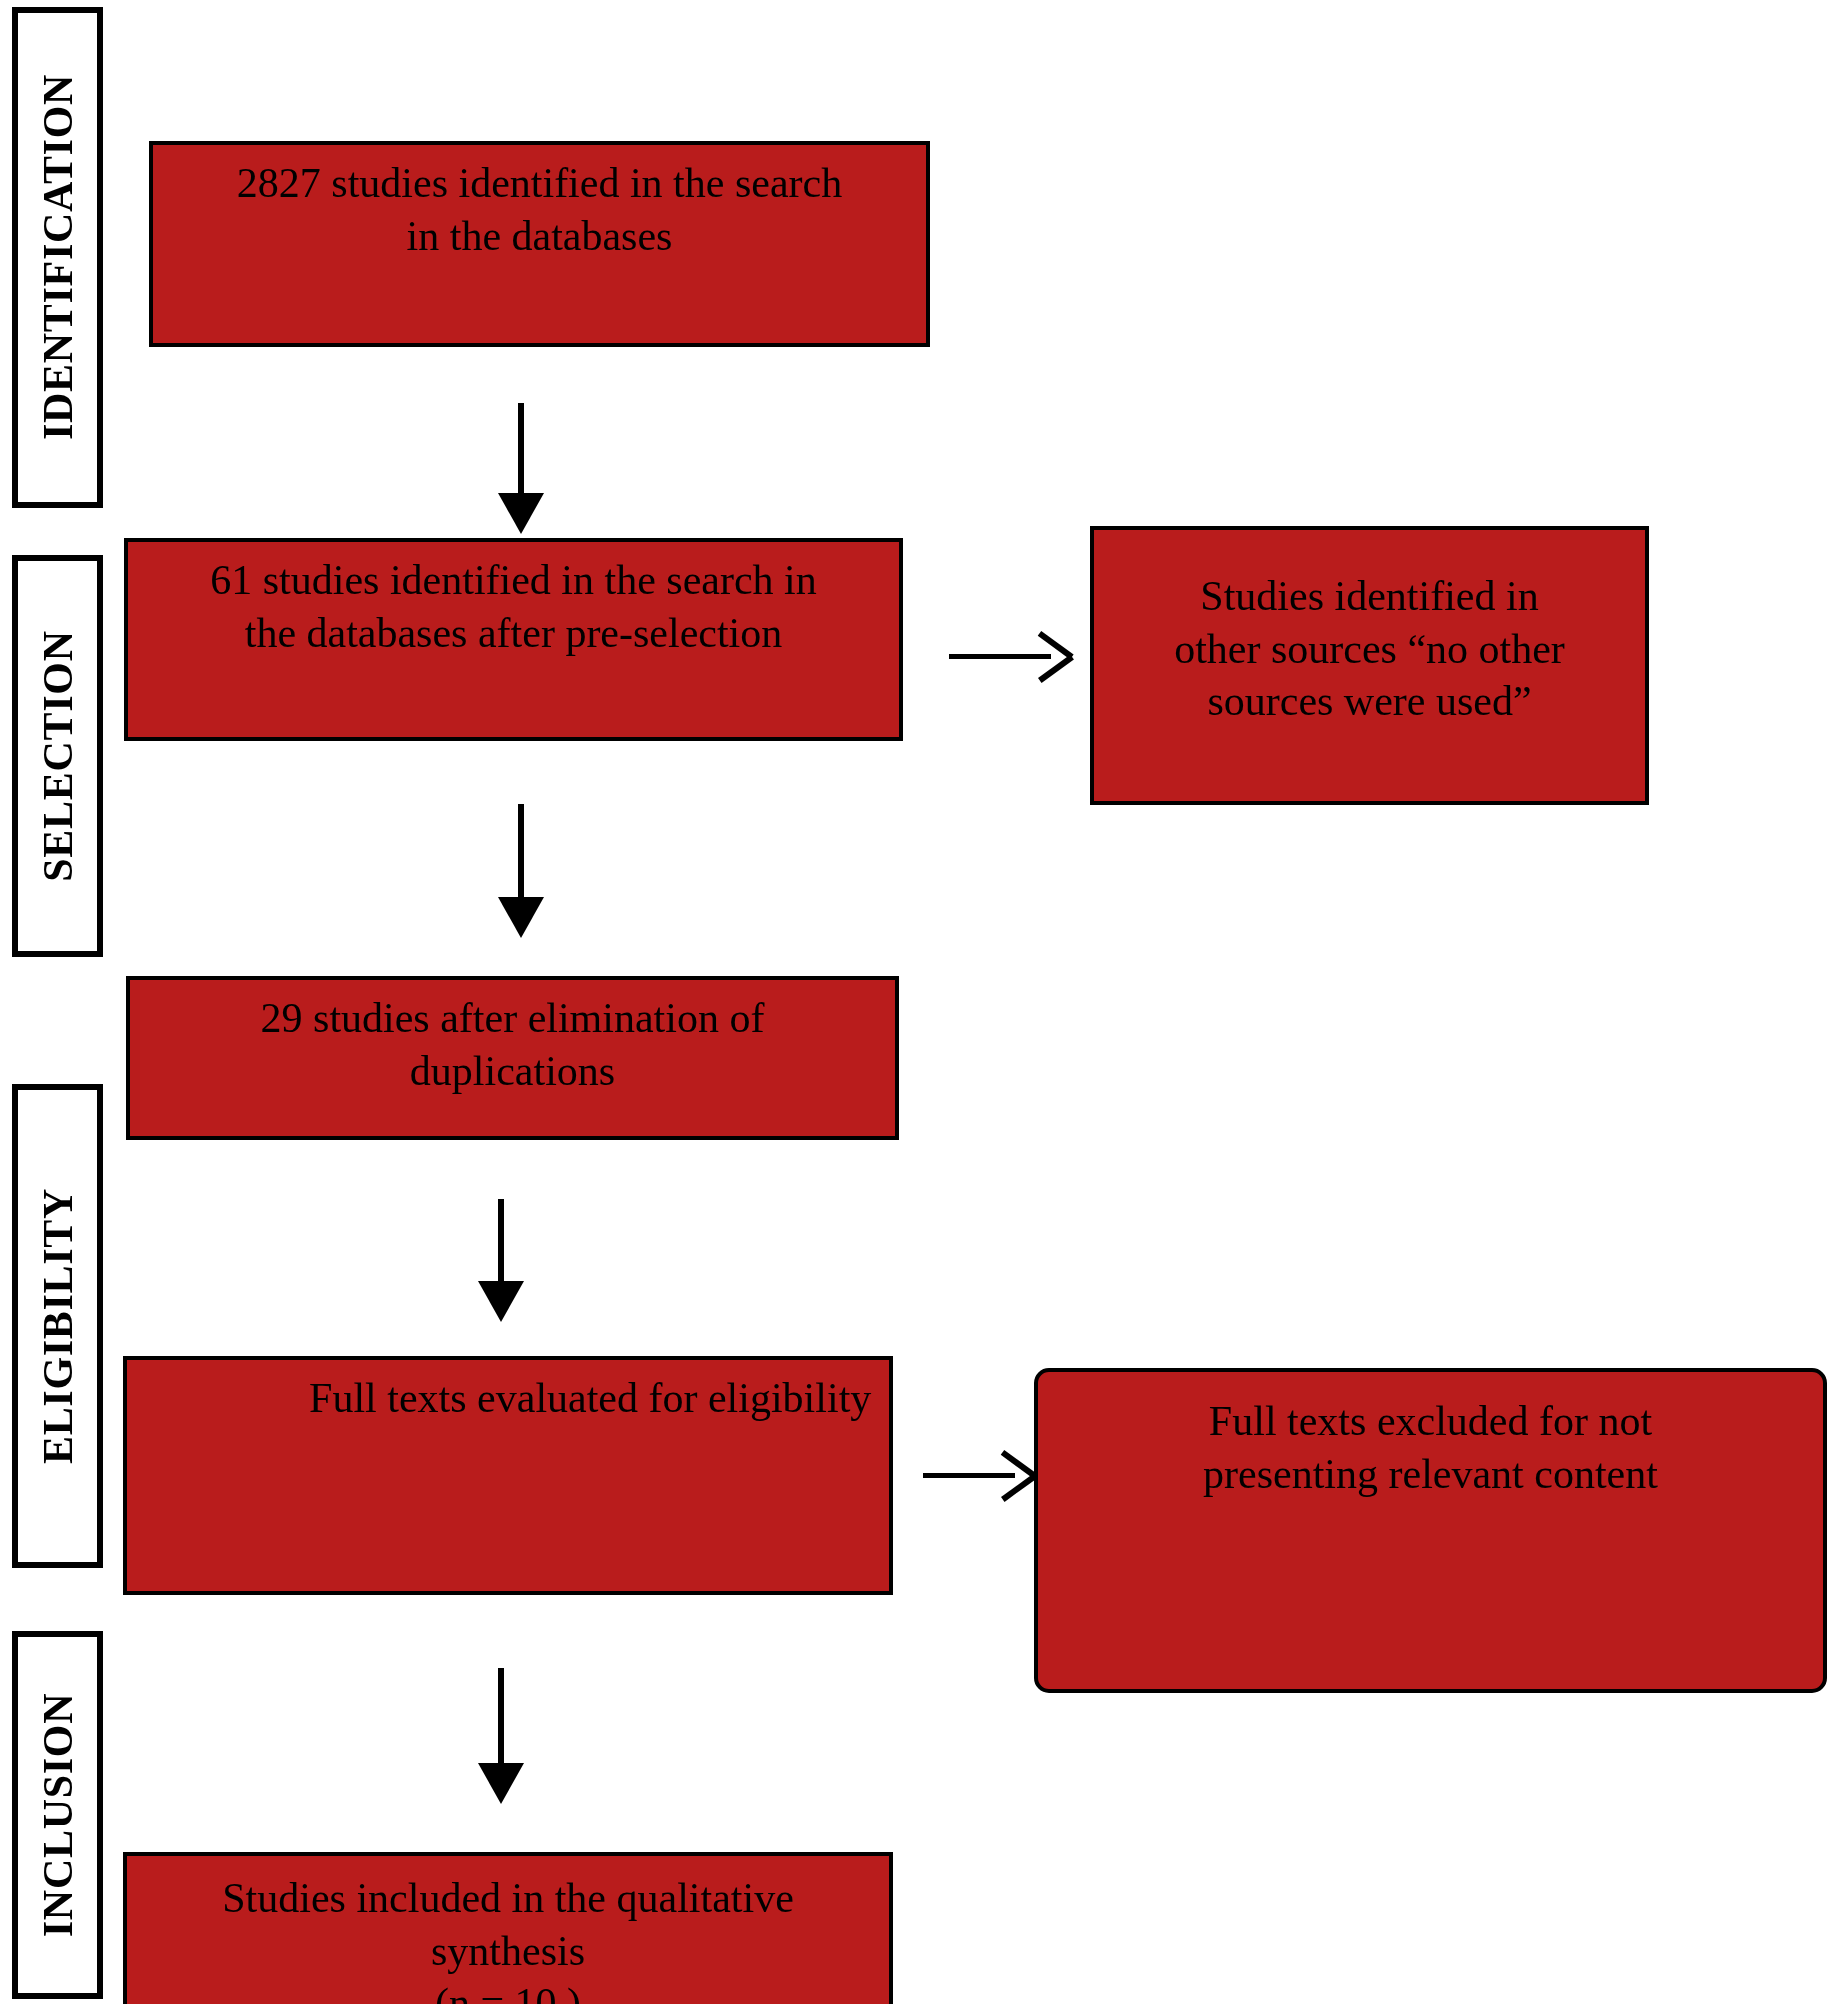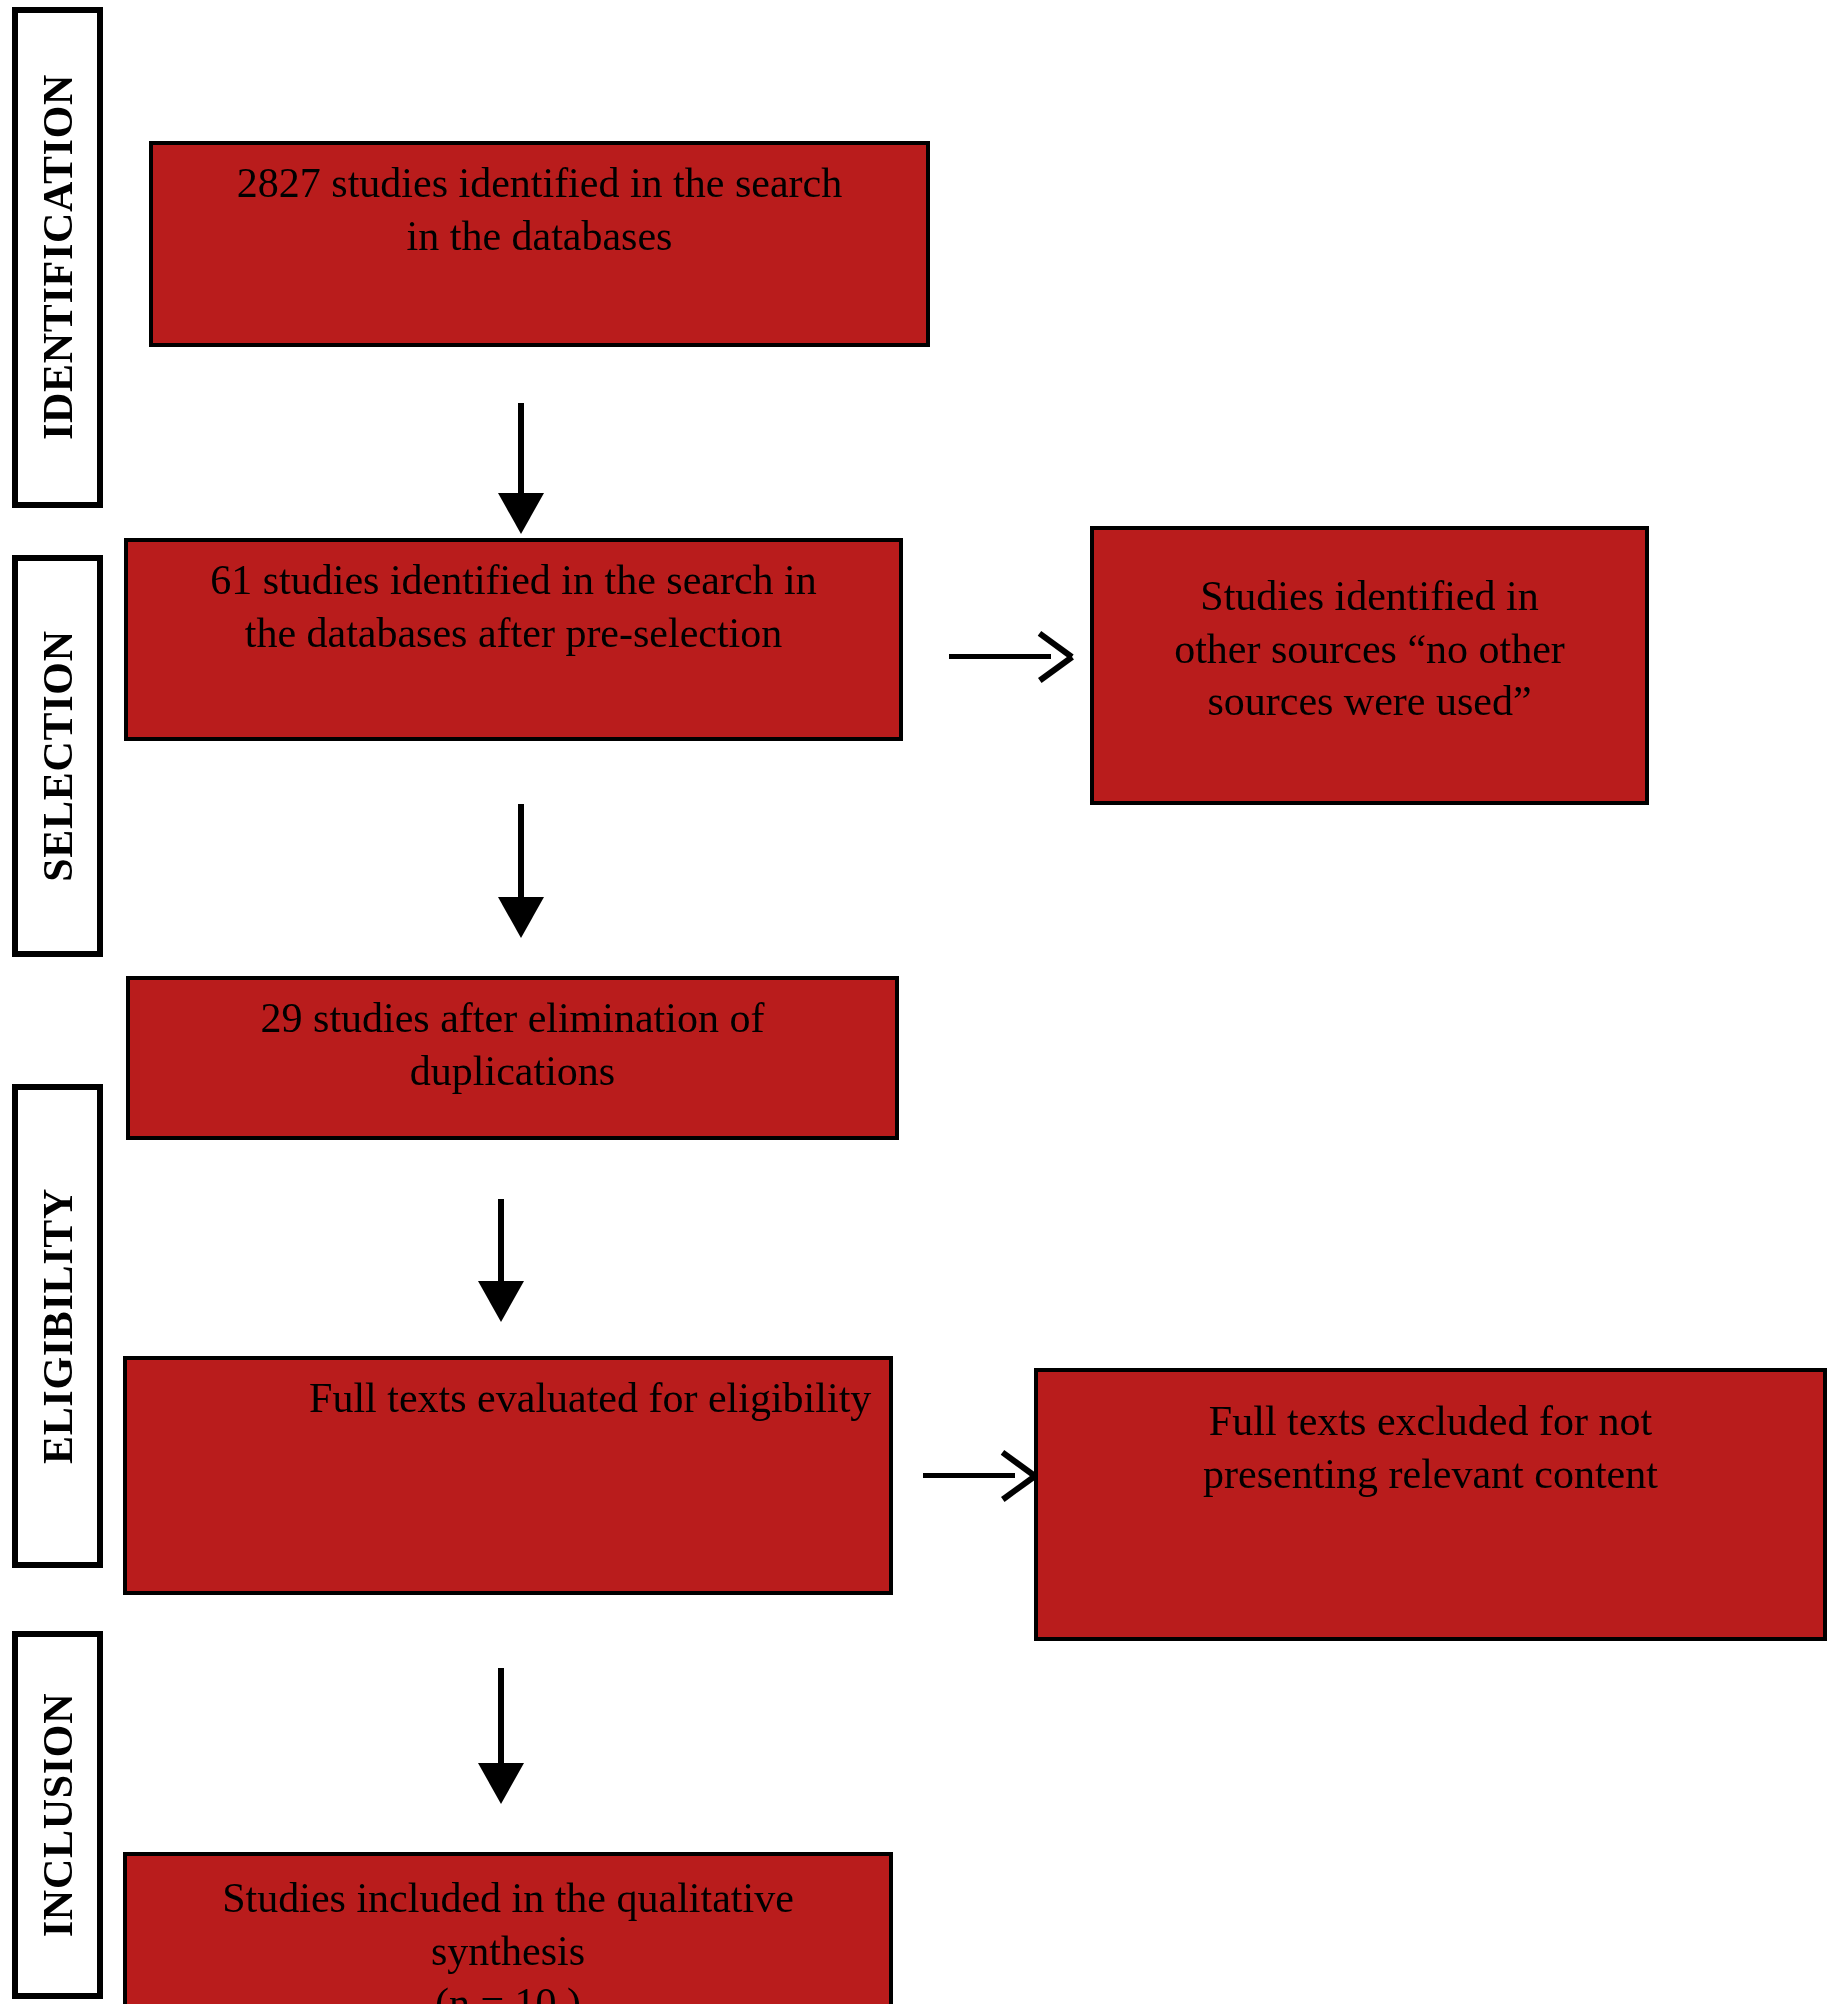--- a/index.html
+++ b/index.html
@@ -179,21 +179,21 @@
   <div class="flow-box" style="left:123px; top:1356px; width:770px; height:239px;text-align:right;">
     <span class="line">Full texts evaluated for eligibility</span>
   </div>
 
   <div class="h-arrow" style="left:923px; top:1445px; width:112px; height:61px;">
     <span class="shaft" style="width:92px;"></span>
     <span class="chev-up"></span>
     <span class="chev-dn"></span>
   </div>
 
-  <div class="flow-box" style="left:1034px; top:1368px; width:793px; height:273px; padding-top:23px;">
+  <div class="flow-box" style="left:1034px; top:1368px; width:793px; height:325px; padding-top:23px;border-radius:15px;">
     <span class="line">Full texts excluded for not</span>
     <span class="line">presenting relevant content</span>
     <span class="spacer"></span>
   </div>
 
   <div class="v-arrow" style="left:477px; top:1668px; width:48px; height:136px;">
     <span class="shaft" style="height:95px;"></span>
     <span class="head"></span>
   </div>
 

